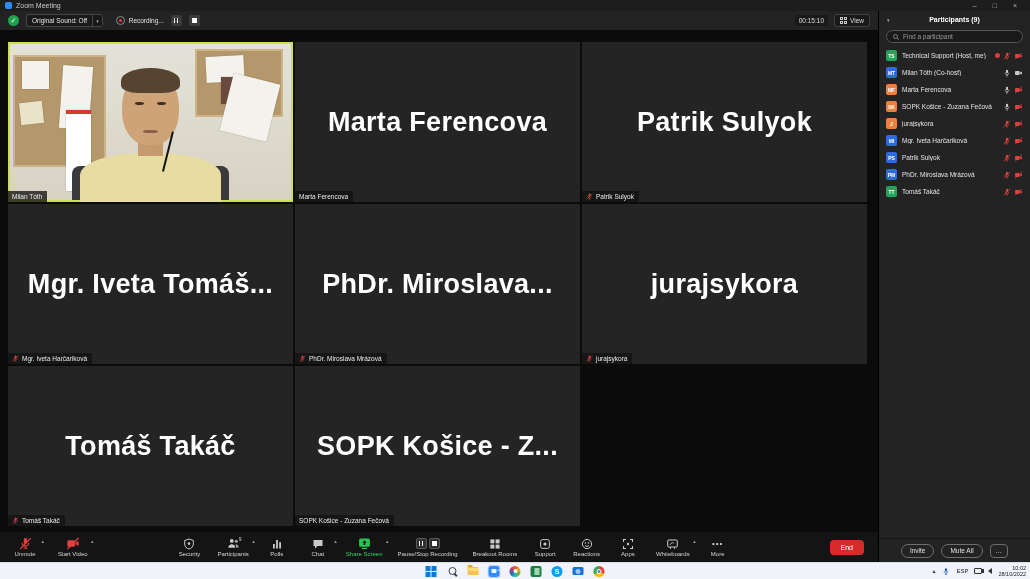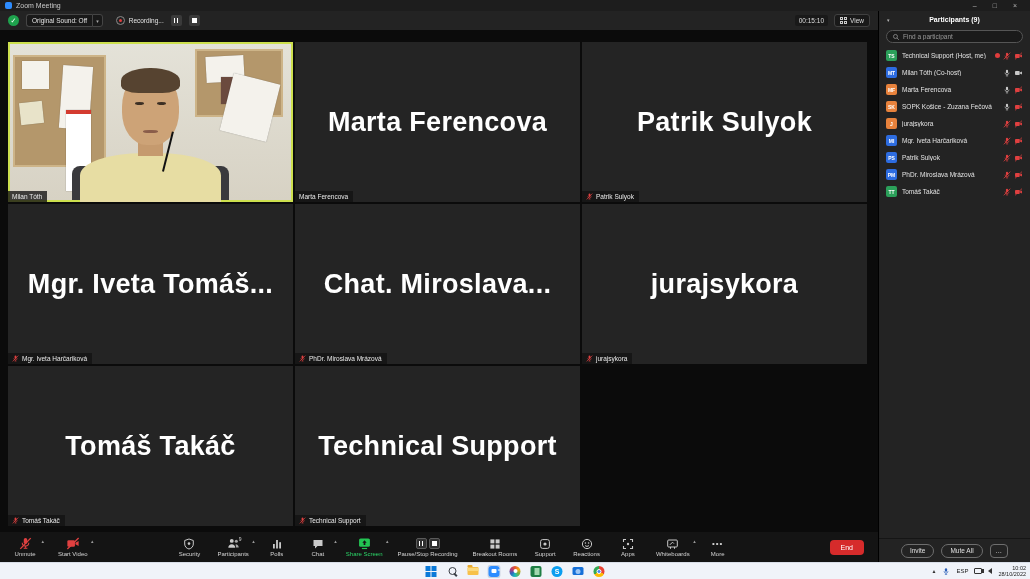--- a/index.html
+++ b/index.html
@@ -306,21 +306,21 @@
         <span class="tile-big">Mgr. Iveta Tomáš...</span>
         <div class="tag">
           <svg class="ico red" width="7" height="7">
               <use href="#i-mic-off"></use>
             </svg>
           <span>Mgr. Iveta Harčariková</span>
         </div>
       </div>
 
       <div class="tile">
-        <span class="tile-big">Chat. Miroslava...</span>
+        <span class="tile-big">PhDr. Miroslava...</span>
         <div class="tag">
           <svg class="ico red" width="7" height="7">
               <use href="#i-mic-off"></use>
             </svg>
           <span>PhDr. Miroslava Mrázová</span>
         </div>
       </div>
 
       <div class="tile">
         <span class="tile-big">jurajsykora</span>
@@ -335,30 +335,27 @@
       <div class="tile">
         <span class="tile-big">Tomáš Takáč</span>
         <div class="tag">
           <svg class="ico red" width="7" height="7">
               <use href="#i-mic-off"></use>
             </svg>
           <span>Tomáš Takáč</span>
         </div>
       </div>
 
-
-      <div class="tile">
-        <span class="tile-big">Technical Support</span>
-        <div class="tag">
-          <svg class="ico red" width="7" height="7">
-              <use href="#i-mic-off"></use>
-            </svg>
-          <span>Technical Support</span>
-        </div>
-      </div>
+      <div class="tile">
+        <span class="tile-big">SOPK Košice - Z...</span>
+        <div class="tag">
+          <span>SOPK Košice - Zuzana Fečová</span>
+        </div>
+      </div>
+
     </div>
   </div>
 
   <div class="btoolbar">
     <div class="bt-left">
       <div class="tbi">
         <span class="chev">▴</span>
         <div class="tbi-icon">
             <svg class="red" width="13" height="13">
               <use href="#i-mic-off"></use>

